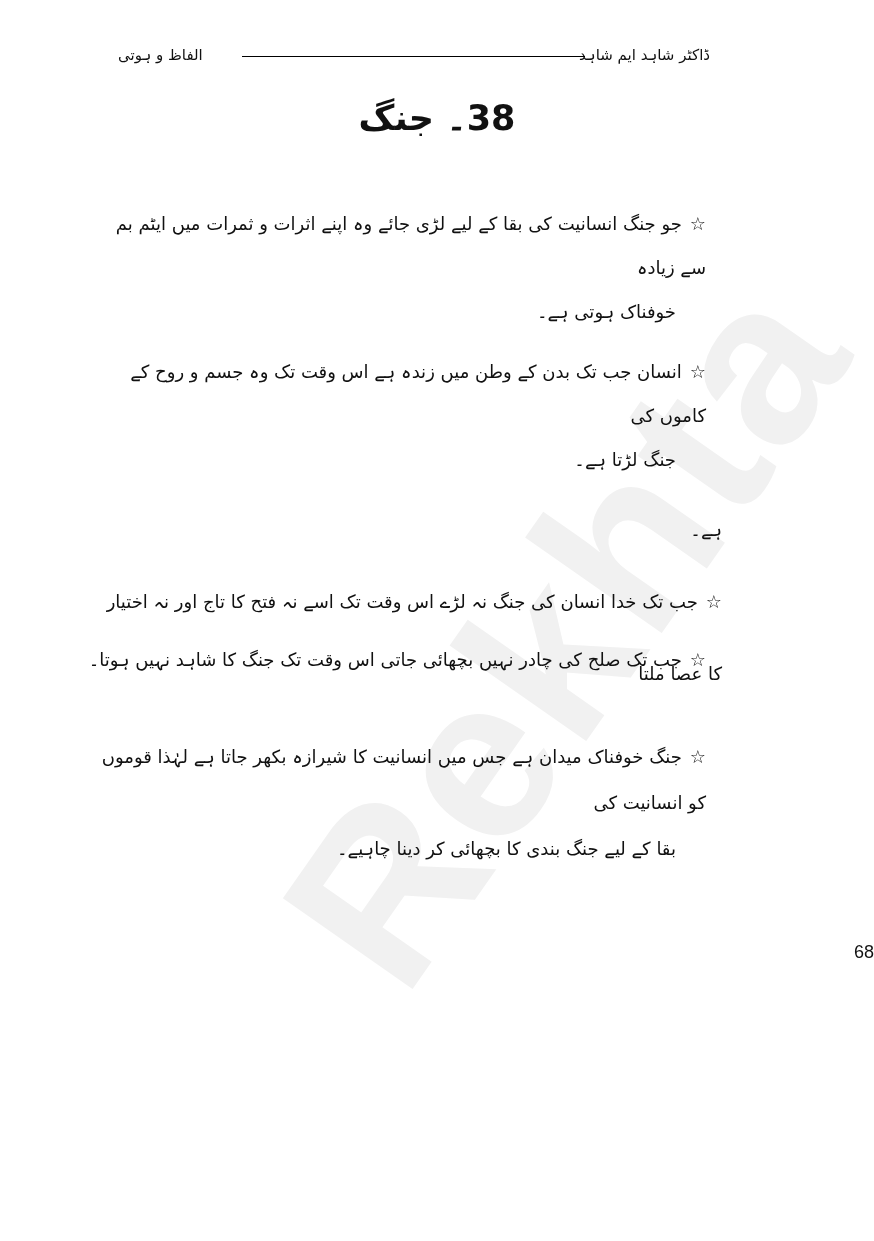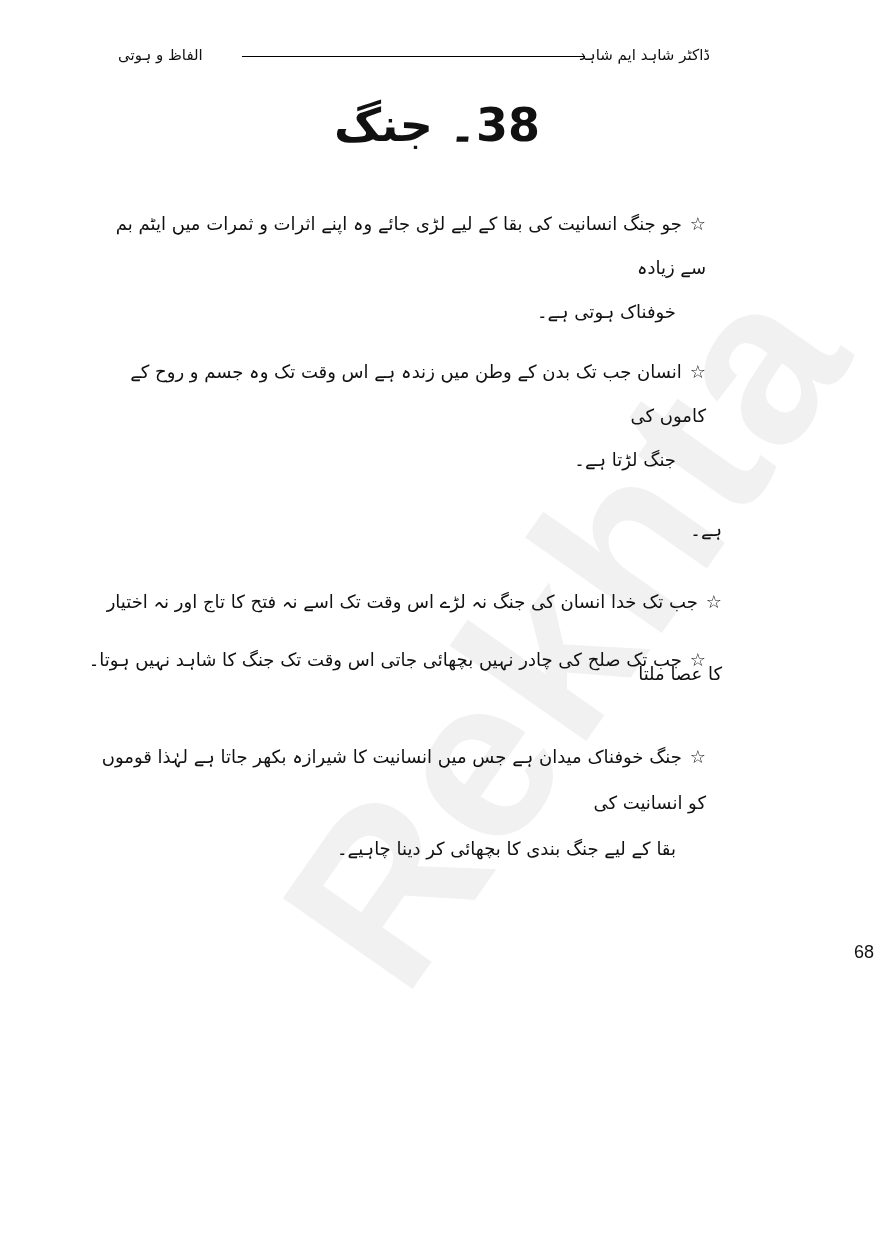--- a/index.html
+++ b/index.html
@@ -2,21 +2,21 @@
 <html><head>
   <meta charset="utf-8">
   <style>
     html, body { margin: 0; padding: 0; background: #ffffff; }
     body { width: 874px; height: 1241px; position: relative; overflow: hidden; font-family: "DejaVu Sans", sans-serif; color: #111; }
     .watermark { position: absolute; left: 150px; top: 420px; font-family: "Liberation Sans", sans-serif; font-weight: bold; font-size: 230px; color: #f1f1f1; transform: rotate(-55deg); transform-origin: left top; white-space: nowrap; letter-spacing: 4px; top: 880px; left: 230px; z-index: 0; user-select: none; }
     .header { position: absolute; top: 42px; left: 118px; width: 600px; height: 30px; direction: rtl; z-index: 1; }
     .header .author { position: absolute; right: 8px; top: 4px; font-size: 15px; }
     .header .rule { position: absolute; left: 124px; width: 343px; top: 14px; border-top: 1.6px solid #000; }
     .header .book { position: absolute; left: 0; top: 4px; font-size: 15px; }
-    .chapter-title { position: absolute; top: 98px; left: 0; width: 874px; text-align: center; font-size: 46px; font-weight: bold; direction: rtl; z-index: 1; }
+    .chapter-title { position: absolute; top: 98px; left: 0; width: 874px; text-align: center; font-size: 35px; font-weight: bold; direction: rtl; z-index: 1; }
     .entries { position: absolute; top: 0; left: 0; width: 874px; z-index: 1; }
     .entry { position: absolute; direction: rtl; font-size: 18px; line-height: 44px; }
     .entry .star { font-size: 18px; margin-left: 8px; }
     .e1 { top: 202px; right: 168px; width: 620px; }
     .e2 { top: 350px; right: 168px; width: 620px; }
     .e3 { top: 494px; right: 152px; width: 620px; line-height: 72px; }
     .e4 { top: 638px; right: 168px; width: 620px; }
     .e5 { top: 734px; right: 168px; width: 620px; line-height: 46px; }
     .cont { padding-right: 30px; }
     .page-number { position: absolute; top: 942px; left: 0; width: 874px; text-align: right; font-family: "Liberation Sans", sans-serif; font-size: 18px; z-index: 1; }

